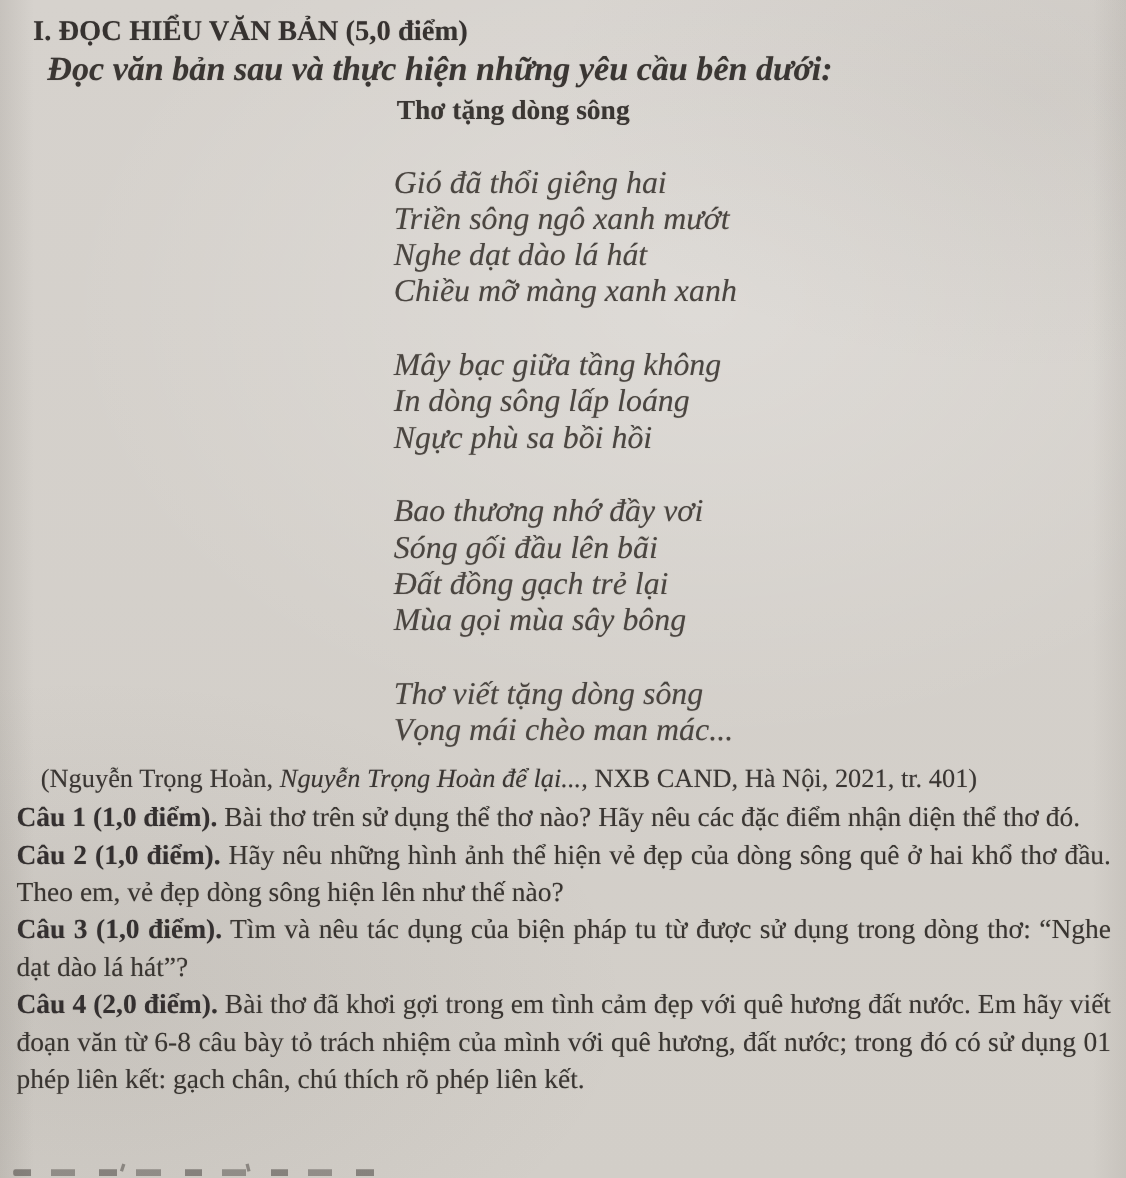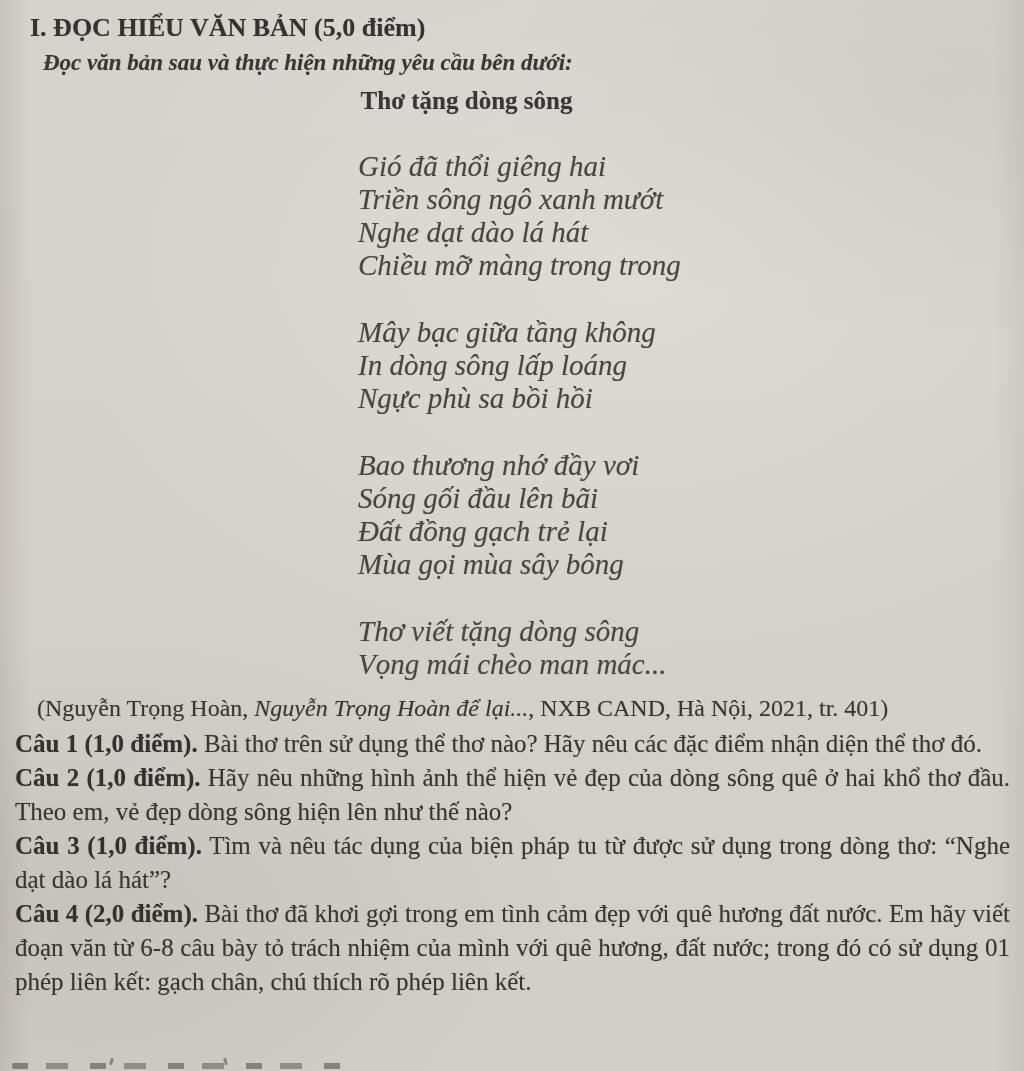--- a/index.html
+++ b/index.html
@@ -31,21 +31,21 @@
   }
   .section-heading {
     margin: 0 0 0 15px;
     font-size: 26px;
     line-height: 32px;
     font-weight: bold;
     color: #363230;
   }
   .instruction {
     margin: 2px 0 0 28px;
-    font-size: 23px;
+    font-size: 31px;
     line-height: 34px;
     font-weight: bold;
     font-style: italic;
     color: #3a3633;
   }
   .poem-title {
     margin-top: 4px;
     font-size: 25px;
     line-height: 34px;
     font-weight: bold;
@@ -112,21 +112,21 @@
 
   <p class="instruction">Đọc văn bản sau và thực hiện những yêu cầu bên dưới:</p>
 
   <div class="poem-title">Thơ tặng dòng sông</div>
 
   <div class="poem">
     <div class="stanza">
       <div class="poem-line">Gió đã thổi giêng hai</div>
       <div class="poem-line">Triền sông ngô xanh mướt</div>
       <div class="poem-line">Nghe dạt dào lá hát</div>
-      <div class="poem-line">Chiều mỡ màng trong trong</div>
+      <div class="poem-line">Chiều mỡ màng xanh xanh</div>
     </div>
     <div class="stanza">
       <div class="poem-line">Mây bạc giữa tầng không</div>
       <div class="poem-line">In dòng sông lấp loáng</div>
       <div class="poem-line">Ngực phù sa bồi hồi</div>
     </div>
     <div class="stanza">
       <div class="poem-line">Bao thương nhớ đầy vơi</div>
       <div class="poem-line">Sóng gối đầu lên bãi</div>
       <div class="poem-line">Đất đồng gạch trẻ lại</div>

